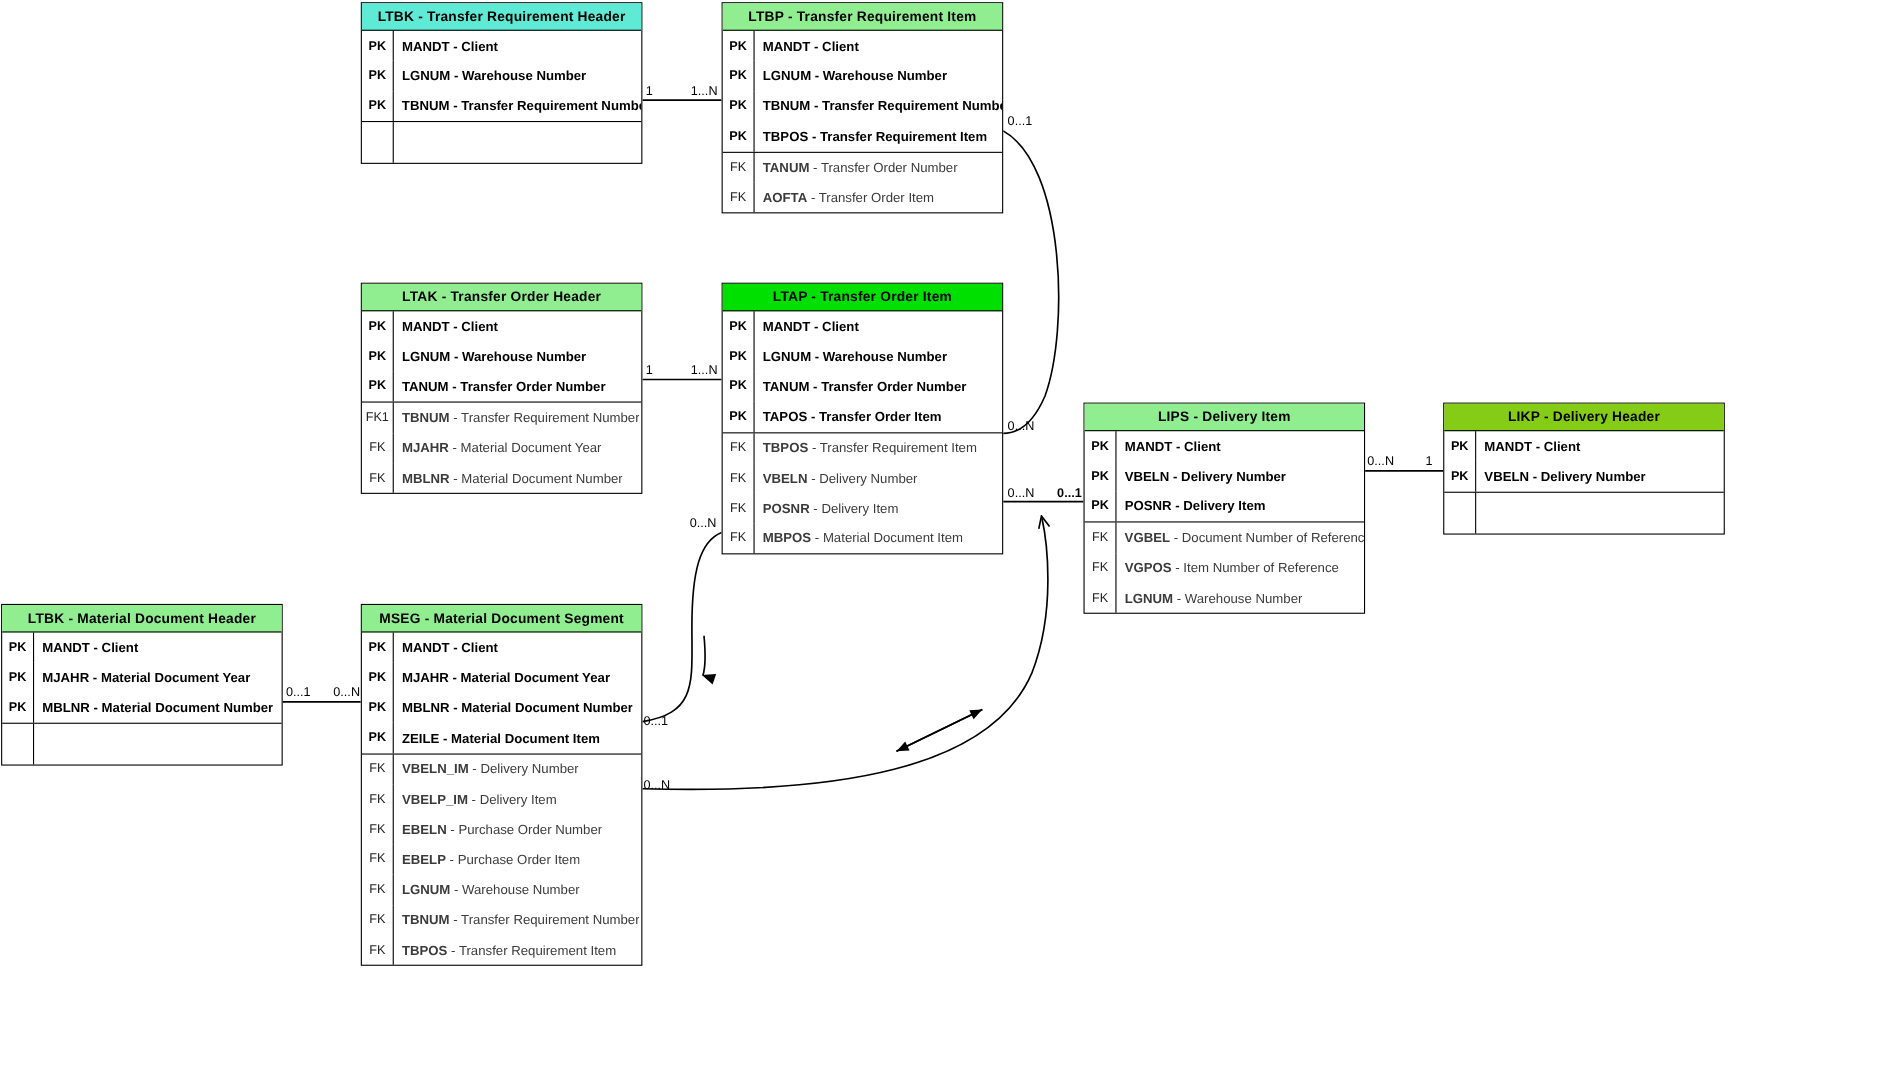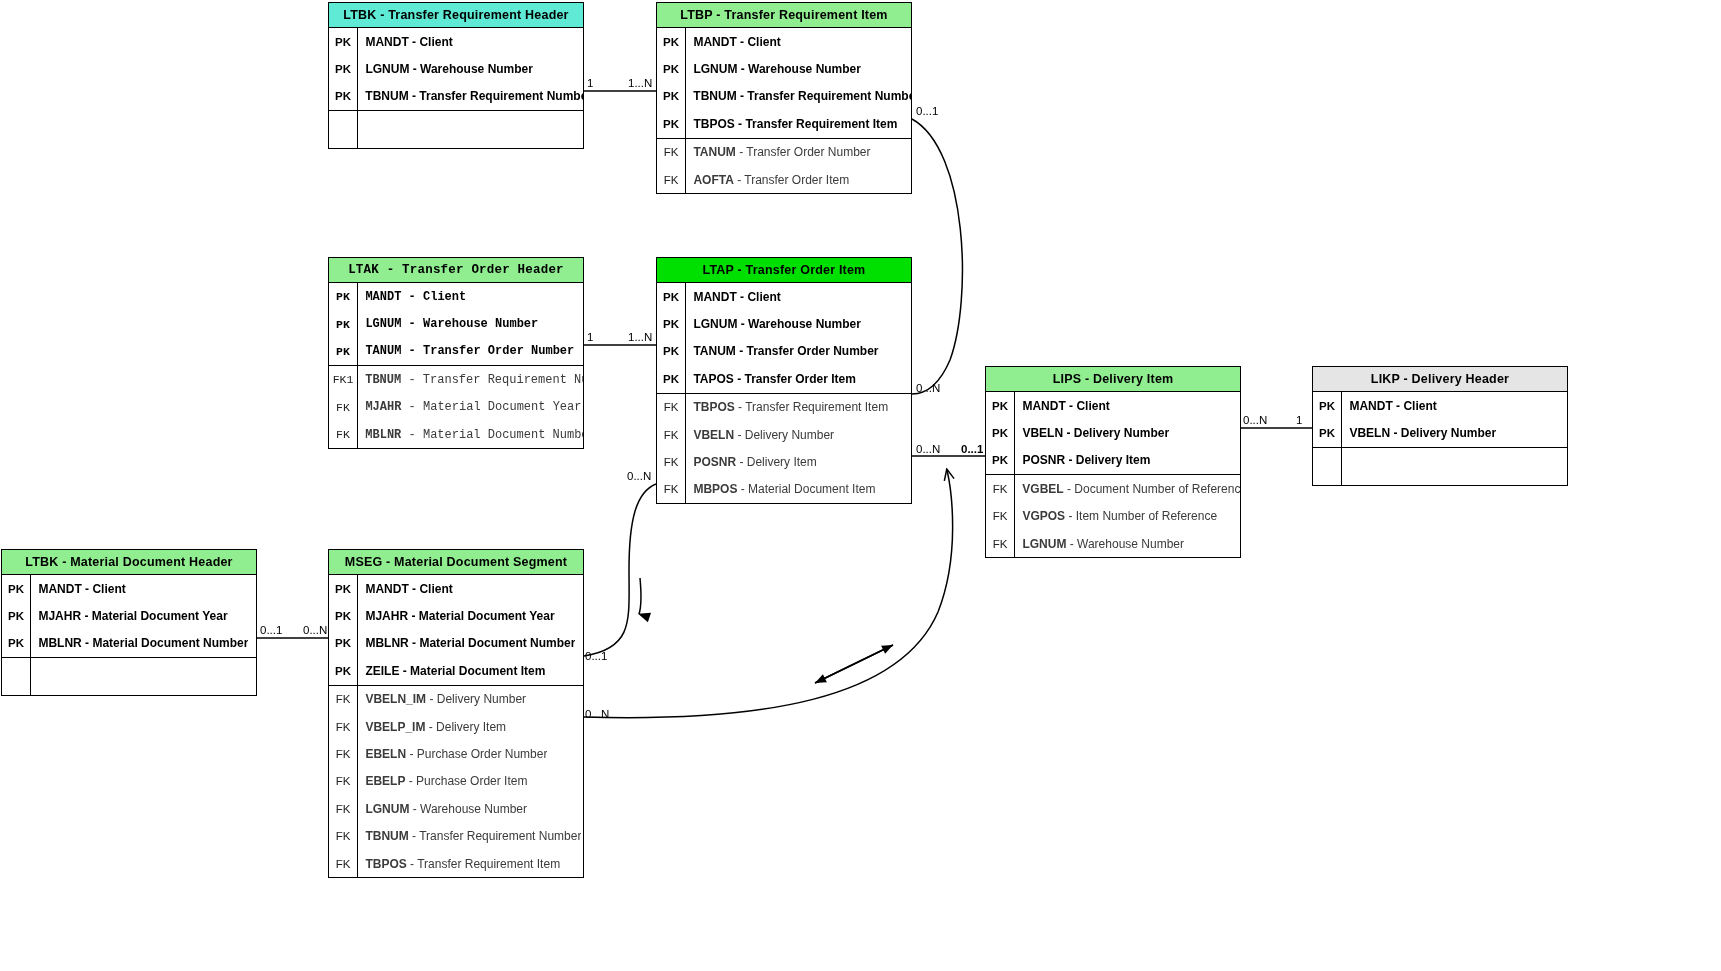--- a/index.html
+++ b/index.html
@@ -201,21 +201,21 @@
             <div class="attr-sep"></div>
             <div class="attr-name"><span class="fld" style="font-weight: bold;">TANUM</span><span class="dsc"> - Transfer Order Number</span></div>
           </div>
           <div class="attr-row fk">
             <div class="attr-key">FK</div>
             <div class="attr-sep"></div>
             <div class="attr-name"><span class="fld" style="font-weight: bold;">AOFTA</span><span class="dsc"> - Transfer Order Item</span></div>
           </div>
         </div>
       </div>
-      <div class="entity" style="left: 328px; top: 257px; width: 256px; font-family: Liberation Mono, monospace;">
+      <div class="entity" style="left: 328px; top: 257px; width: 256px;">
         <div class="entity-title" style="background: rgb(144, 238, 144);">LTAK - Transfer Order Header</div>
         <div class="attr-group">
           <div class="attr-row pk">
             <div class="attr-key">PK</div>
             <div class="attr-sep"></div>
             <div class="attr-name"><span class="fld" style="font-weight: bold;">MANDT</span><span class="dsc"> - Client</span></div>
           </div>
           <div class="attr-row pk">
             <div class="attr-key">PK</div>
             <div class="attr-sep"></div>
@@ -323,21 +323,21 @@
             <div class="attr-name"><span class="fld" style="font-weight: bold;">VGPOS</span><span class="dsc"> - Item Number of Reference</span></div>
           </div>
           <div class="attr-row fk">
             <div class="attr-key">FK</div>
             <div class="attr-sep"></div>
             <div class="attr-name"><span class="fld" style="font-weight: bold;">LGNUM</span><span class="dsc"> - Warehouse Number</span></div>
           </div>
         </div>
       </div>
       <div class="entity" style="left: 1312px; top: 366px; width: 256px;">
-        <div class="entity-title" style="background: #e5e5e5;">LIKP - Delivery Header</div>
+        <div class="entity-title" style="background: #84cc16;">LIKP - Delivery Header</div>
         <div class="attr-group">
           <div class="attr-row pk">
             <div class="attr-key">PK</div>
             <div class="attr-sep"></div>
             <div class="attr-name"><span class="fld" style="font-weight: bold;">MANDT</span><span class="dsc"> - Client</span></div>
           </div>
           <div class="attr-row pk">
             <div class="attr-key">PK</div>
             <div class="attr-sep"></div>
             <div class="attr-name"><span class="fld" style="font-weight: bold;">VBELN</span><span class="dsc"> - Delivery Number</span></div>

